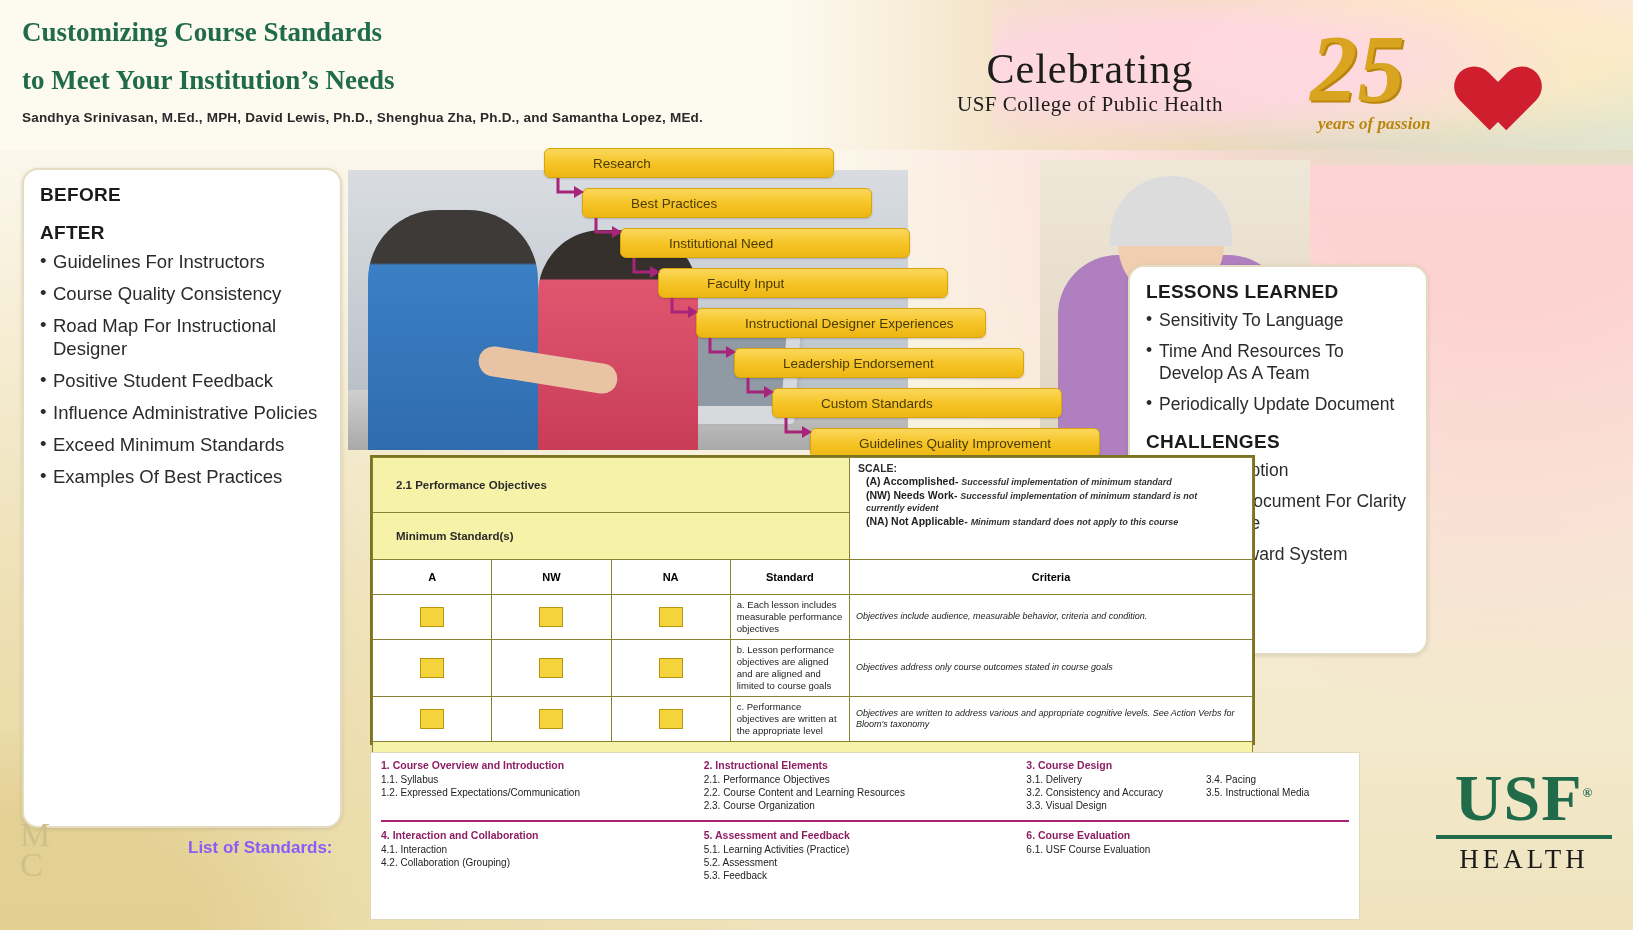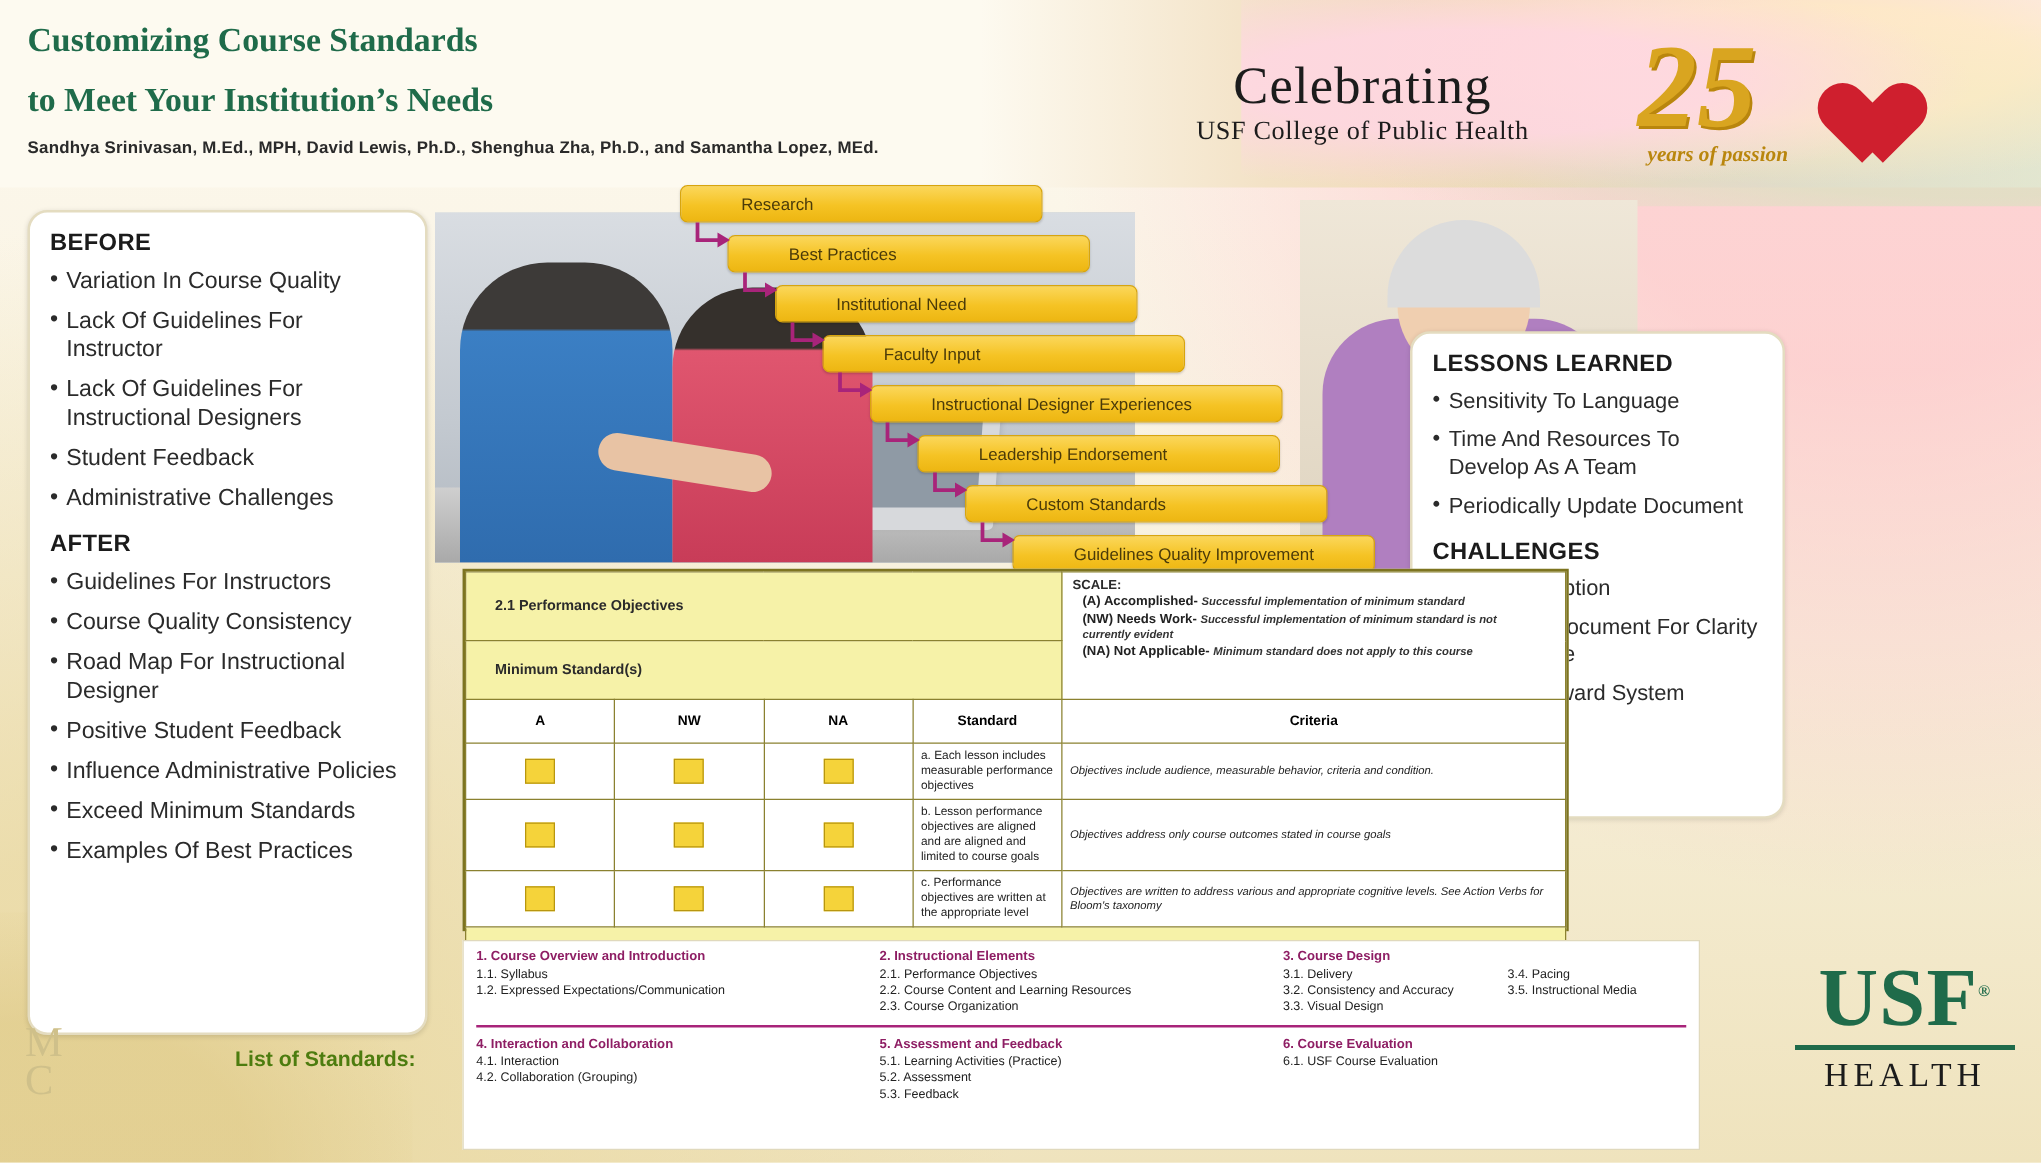--- a/index.html
+++ b/index.html
@@ -145,21 +145,21 @@
   }
   .std-grid{display:flex;}
   .std-col{flex:1;padding-right:10px;}
   .std-head{font-size:10.5px;font-weight:bold;color:#8e1e64;margin-bottom:2px;}
   .std-item{font-size:10px;color:#222;line-height:13px;}
   .std-sep{height:2px;background:#a8247a;margin:8px 0 7px 0;}
   .std-two{display:flex;}
   .std-two .a{flex:1.35;}
   .std-two .b{flex:1;}
   .list-label{
-    position:absolute;left:188px;top:838px;font-size:17px;font-weight:bold;color:#4d7c0f;
+    position:absolute;left:188px;top:838px;font-size:17px;font-weight:bold;color:#8b5cf6;
   }
   
   .usf{
     position:absolute;left:1436px;top:760px;width:176px;height:128px;text-align:center;
   }
   .usf .u1{
     font-family:"Liberation Serif",serif;font-weight:bold;font-size:66px;line-height:66px;
     color:#1f6b4a;letter-spacing:1px;position:relative;display:inline-block;
   }
   .usf .reg{font-size:13px;vertical-align:super;}
@@ -210,27 +210,20 @@
 
 <div class="photo-senior">
   <div class="ss-desk"></div>
   <div class="ss-body"></div>
   <div class="ss-head"></div>
   <div class="ss-hair"></div>
 </div>
 
 <div class="panel panel-left">
   <div class="sec-head">BEFORE</div>
-  <ul class="bul">
-    <li>Variation In Course Quality</li>
-    <li>Lack Of Guidelines For Instructor</li>
-    <li>Lack Of Guidelines For Instructional Designers</li>
-    <li>Student Feedback</li>
-    <li>Administrative Challenges</li>
-  </ul>
   <div class="sec-head second">AFTER</div>
   <ul class="bul">
     <li>Guidelines For Instructors</li>
     <li>Course Quality Consistency</li>
     <li>Road Map For Instructional Designer</li>
     <li>Positive Student Feedback</li>
     <li>Influence Administrative Policies</li>
     <li>Exceed Minimum Standards</li>
     <li>Examples Of Best Practices</li>
   </ul>
@@ -249,21 +242,21 @@
     <li>Reassess Document For Clarity And Purpose</li>
     <li>Lack Of Reward System</li>
   </ul>
 </div>
 
 <div class="flow">
   <div class="flow-step" style="left:24px;  top:8px;   width:290px;">Research</div>
   <div class="flow-step" style="left:62px;  top:48px;  width:290px;">Best Practices</div>
   <div class="flow-step" style="left:100px; top:88px;  width:290px;">Institutional Need</div>
   <div class="flow-step" style="left:138px; top:128px; width:290px;">Faculty Input</div>
-  <div class="flow-step" style="left:176px; top:168px; width:330px;">Instructional Designer Experiences</div>
+  <div class="flow-step" style="left:176px; top:168px; width:290px;">Instructional Designer Experiences</div>
   <div class="flow-step" style="left:214px; top:208px; width:290px;">Leadership Endorsement</div>
   <div class="flow-step" style="left:252px; top:248px; width:290px;">Custom Standards</div>
   <div class="flow-step" style="left:290px; top:288px; width:290px;">Guidelines Quality Improvement</div>
 
   <div class="flow-arrow" style="left:36px;top:36px;">
     <svg width="30" height="26" viewBox="0 0 30 26">
         <path d="M2 2 V16 H22" stroke="#a8247a" stroke-width="3" fill="none"></path>
         <path d="M18 10 L28 16 L18 22 Z" fill="#a8247a"></path>
       </svg>
   </div>

